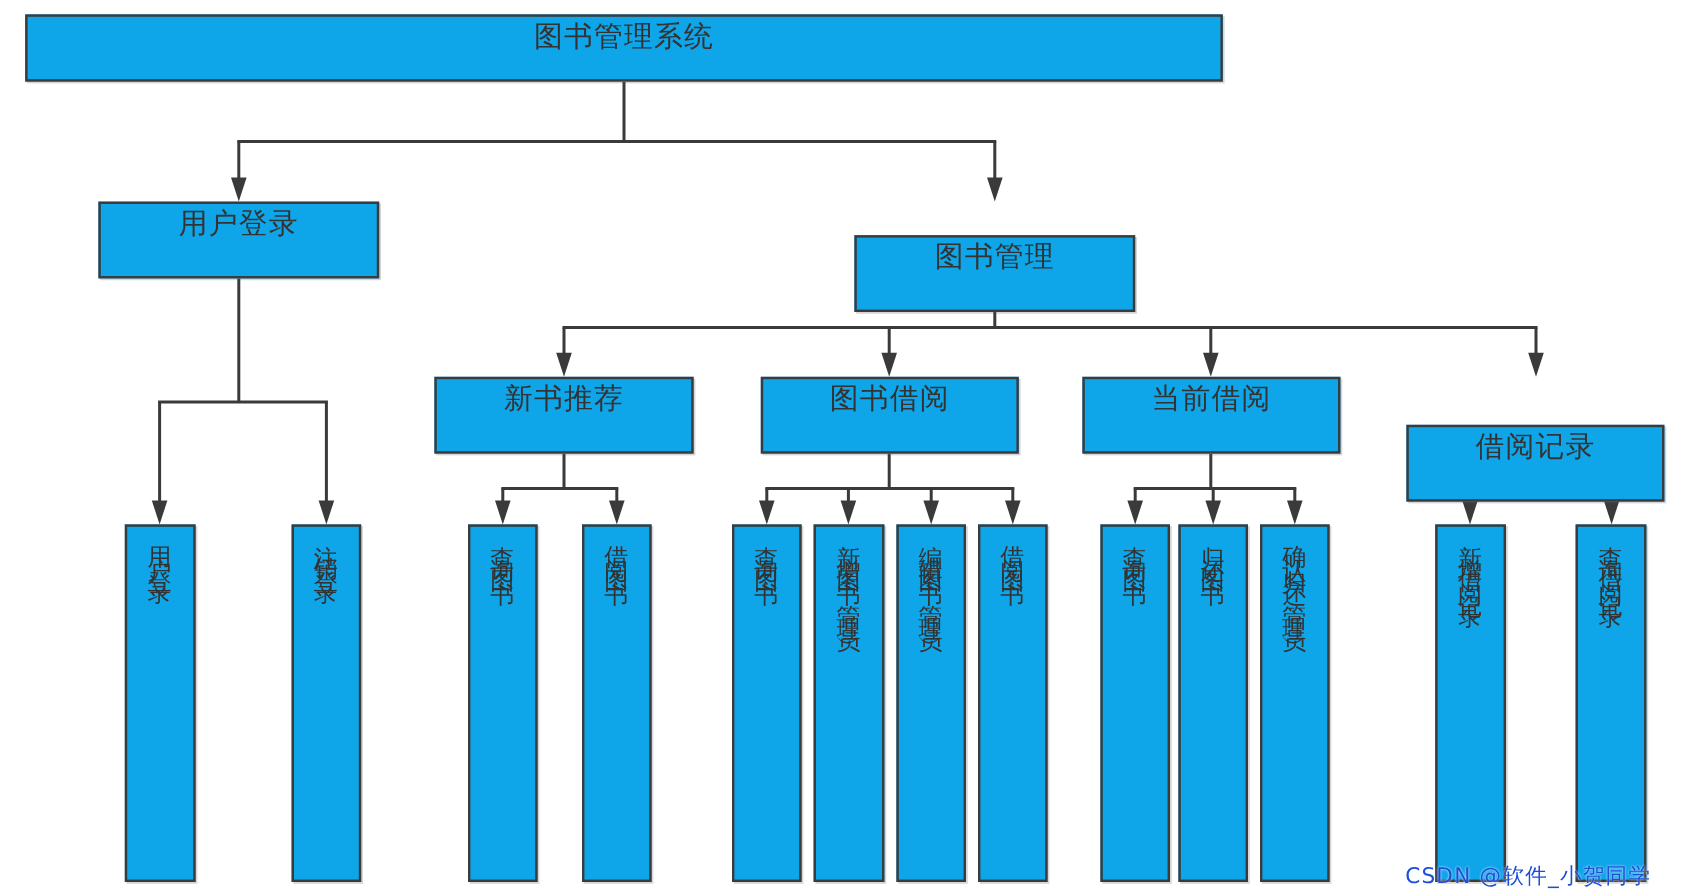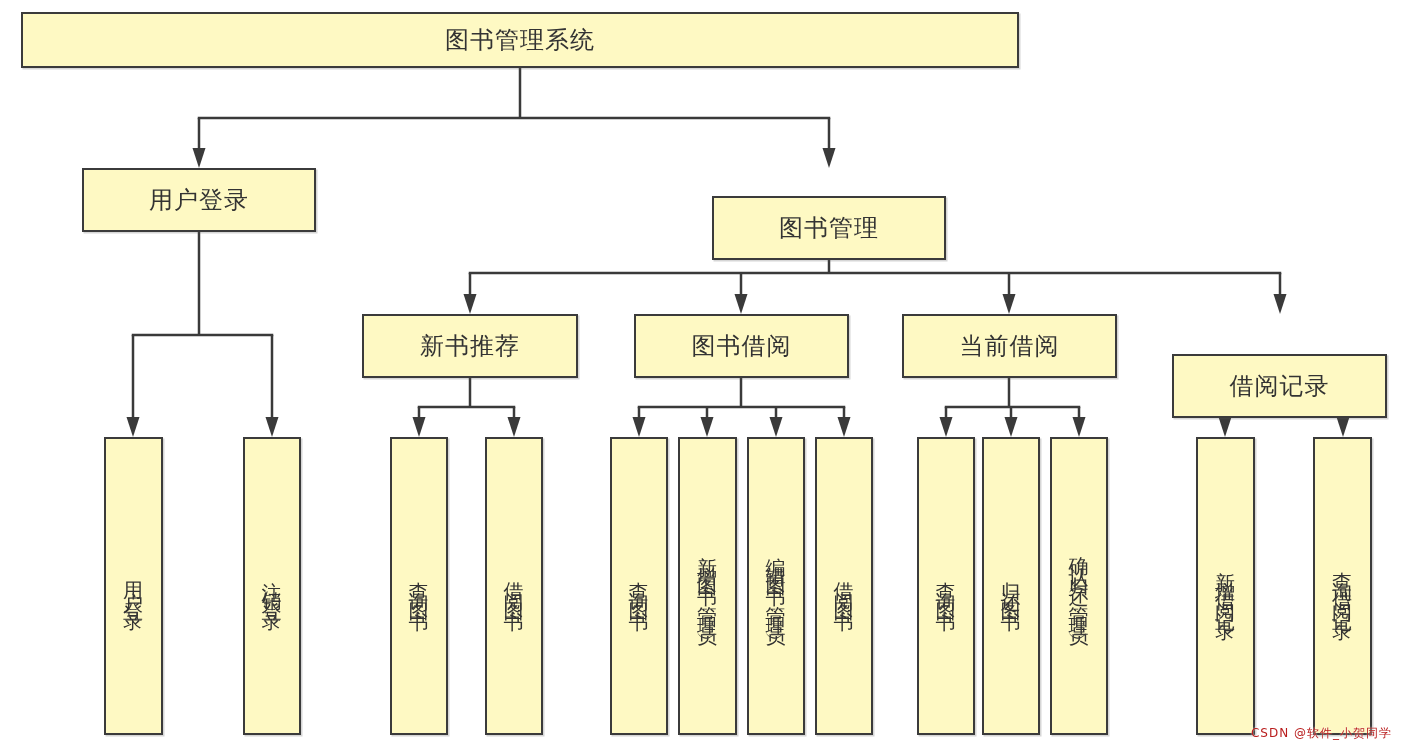--- a/index.html
+++ b/index.html
@@ -7,41 +7,41 @@
     position:relative;
     width:1405px;height:747px;
     background:#ffffff;
     font-family:"DejaVu Sans","Liberation Sans",sans-serif;
     overflow:hidden;
   }
   #wires{position:absolute;left:0;top:0;z-index:1;}
   .node{
     position:absolute;
     box-sizing:border-box;
-    background:#fef9c3;
+    background:#0ea5e9;
     border:2.5px solid #3b3b3b;
     box-shadow:1.5px 1.5px 0 rgba(90,90,90,.25);
-    display:flex;align-items:center;justify-content:center;
+    display:flex;justify-content:center;
     color:#333333;
     z-index:2;
   }
   .h-node{font-size:24px;letter-spacing:1px;}
   .leaf{font-size:20px;}
   .leaf .vtext{
     writing-mode:vertical-rl;
     text-orientation:mixed;
     letter-spacing:10px;
     line-height:1;
     white-space:nowrap;
   }
   #watermark{
     position:absolute;
-    right:13px;bottom:5px;
-    font-size:12px;
-    color:#b91c1c;
+    right:29px;bottom:5px;
+    font-size:18px;
+    color:#1d4ed8;
     letter-spacing:1px;
     z-index:3;
     text-shadow:0 0 2px #ffffff;
   }
 </style>
 </head>
 <body>
 
 <div id="canvas">
 

